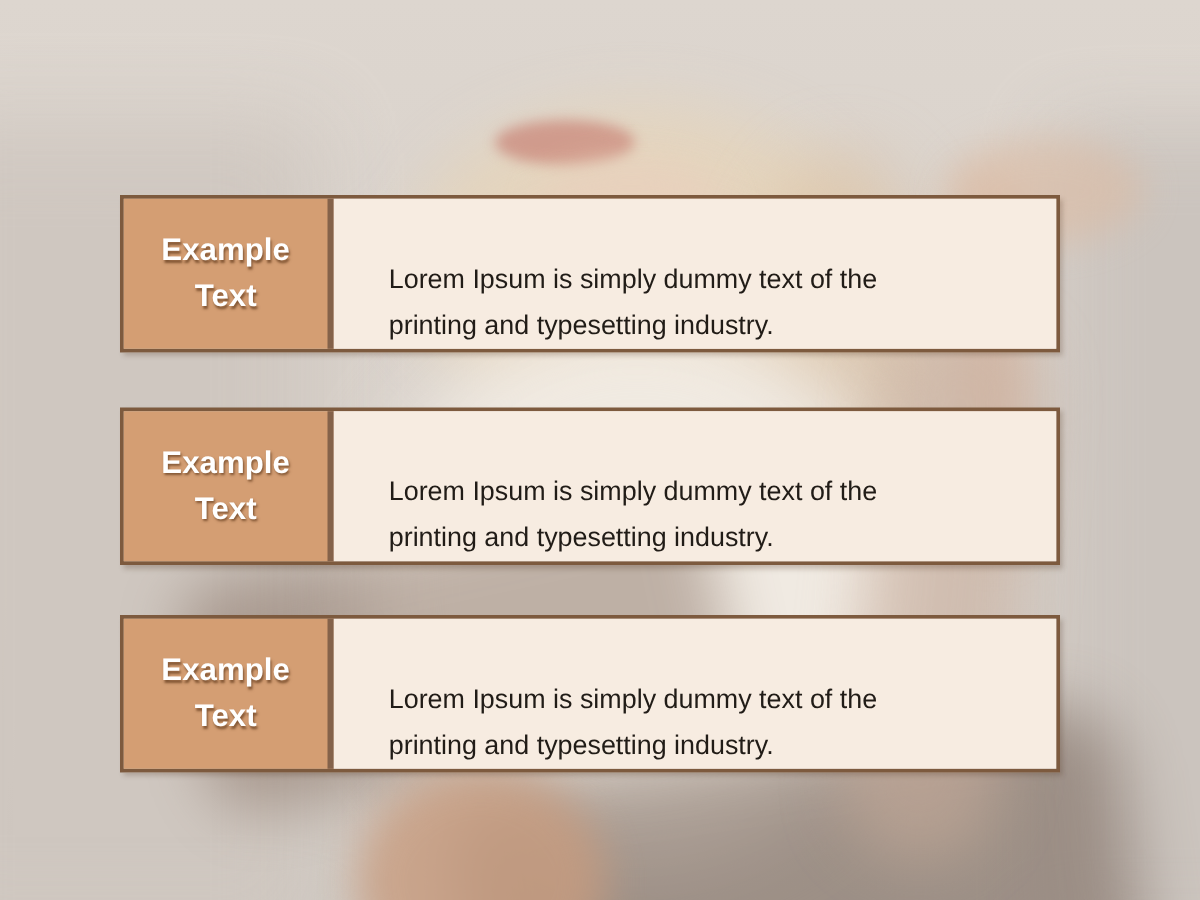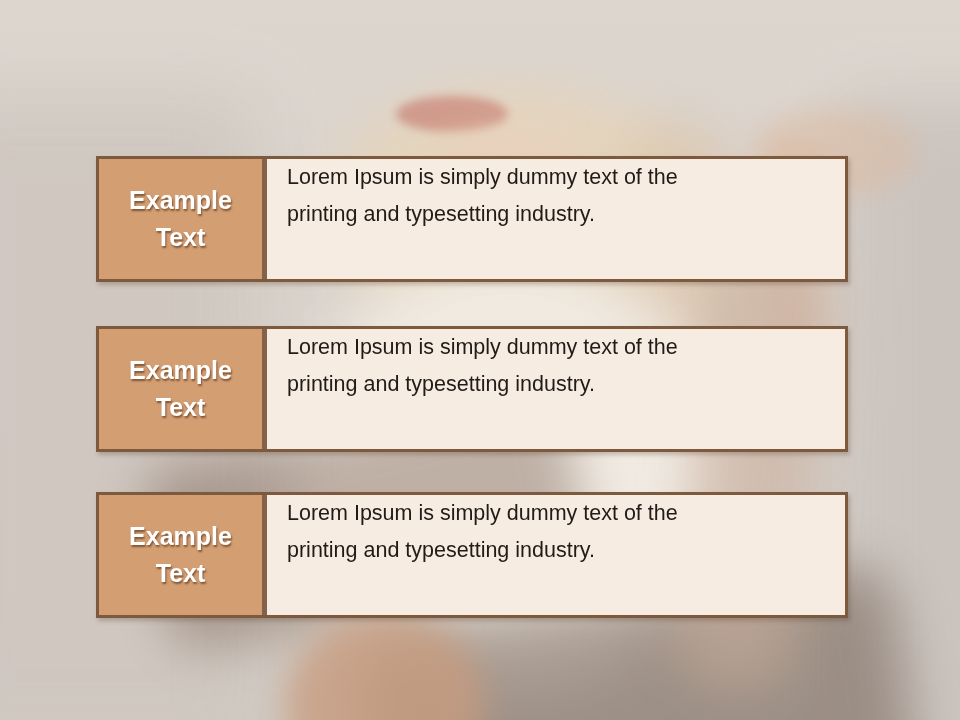--- a/index.html
+++ b/index.html
@@ -64,22 +64,22 @@
     background:var(--label_bg, #d49e73);
     border-right:5px solid var(--label_divider, #84624a);
     display:flex; flex-direction:column; justify-content:center; align-items:center;
     color:var(--label_text, #ffffff); font-weight:700; font-size:25px; line-height:37px;
     text-shadow: 1px 2px 2px rgba(100,60,30,.75);
     cursor:default;
   }
   .block .body {
     flex:1; box-sizing:border-box;
     background:var(--body_bg, #f7ece1);
-    display:flex; flex-direction:column; justify-content:flex-start;
-    padding-left:20px; padding-right:12px;
+    display:flex; flex-direction:column; justify-content:flex-end;
+    padding-left:44px; padding-right:12px;
     color:var(--body_text, #211c17); font-size:21.5px; line-height:37px;
     white-space:nowrap; overflow:hidden;
     cursor:default;
   }
 </style>
 </head>
 <body>
 
 <div class="slide">
 

